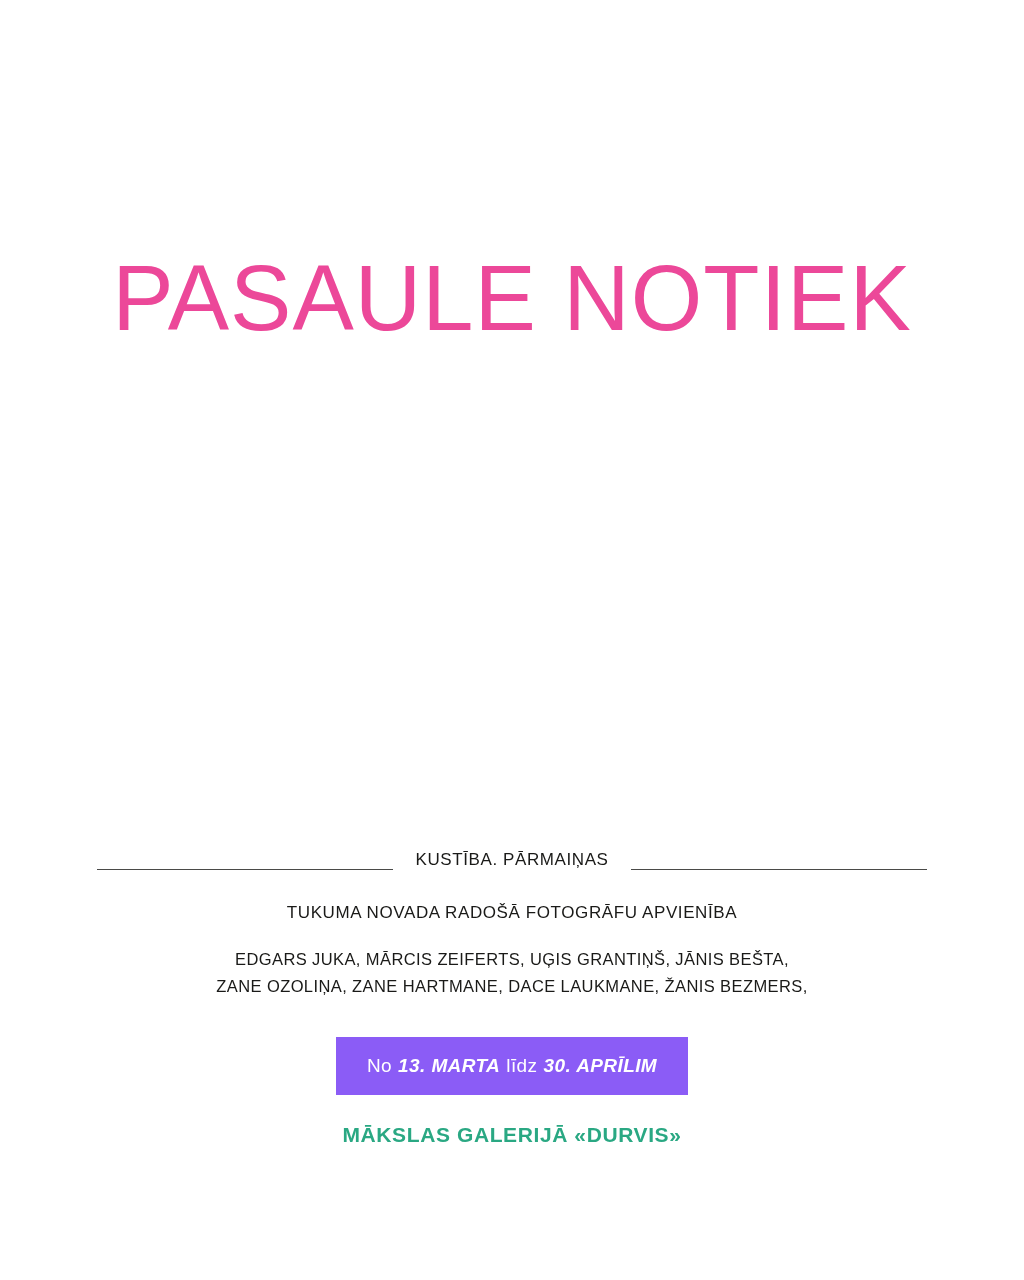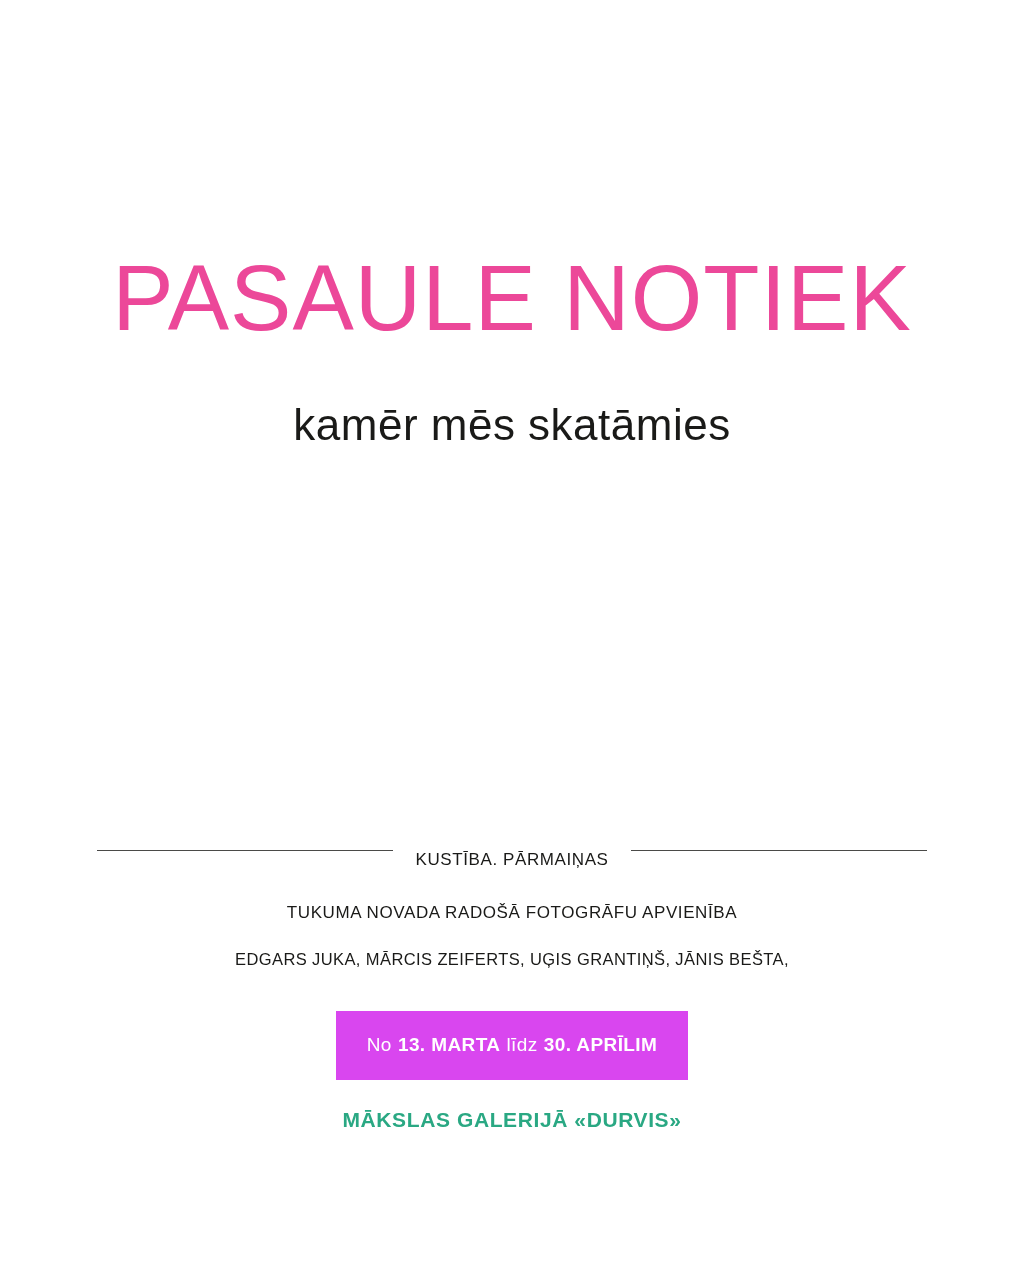--- a/index.html
+++ b/index.html
@@ -51,21 +51,21 @@
   .info-block {
     position: absolute;
     top: 850px;
     left: 0;
     width: 1024px;
     text-align: center;
   }
 
   .rule-row {
     display: flex;
-    align-items: flex-start;
+    align-items: flex-end;
     justify-content: center;
     gap: 22px;
     width: 830px;
     margin: 0 auto;
   }
   .rule {
     height: 1px;
     background: #4a4a48;
     flex: 1 1 auto;
   }
@@ -87,31 +87,32 @@
     margin-top: 23px;
     font-size: 16.5px;
     line-height: 1.62;
     letter-spacing: 0.4px;
     color: #1a1a18;
   }
 
   .date-banner {
     margin: 38px auto 0 auto;
     width: 352px;
-    height: 69px;
-    background: #d946ef;
+    height: 58px;
+    background: #8b5cf6;
     color: #ffffff;
     display: flex;
     align-items: center;
     justify-content: center;
     font-size: 19px;
     letter-spacing: 0.4px;
   }
   .date-banner .b {
     font-weight: 700;
+    font-style: italic;
   }
   .date-banner .thin {
     font-weight: 400;
   }
 
   .venue {
     margin-top: 28px;
     font-size: 21px;
     font-weight: 700;
     letter-spacing: 0.6px;
@@ -119,35 +120,35 @@
   }
   .sp { display: inline-block; width: 0.32em; }
 </style>
 </head>
 <body>
 
 <div class="poster">
 
   <div class="title-block">
     <h1 class="main-title">PASAULE NOTIEK</h1>
-    <p class="subtitle">kamēr mēs skatāmies</p>
   </div>
 
   <div class="info-block">
 
     <div class="rule-row">
       <span class="rule"></span>
       <span class="rule-label">KUSTĪBA. PĀRMAIŅAS</span>
       <span class="rule"></span>
     </div>
 
     <div class="organiser">TUKUMA NOVADA RADOŠĀ FOTOGRĀFU APVIENĪBA</div>
 
     <div class="participants">
       <div>EDGARS JUKA, MĀRCIS ZEIFERTS, UĢIS GRANTIŅŠ, JĀNIS BEŠTA,</div>
+      <div>ZANE OZOLIŅA, ZANE HARTMANE, DACE LAUKMANE, ŽANIS BEZMERS,</div>
     </div>
 
     <div class="date-banner">
       <span class="thin">No</span>
         <span class="sp"></span>
         <span class="b">13. MARTA</span>
         <span class="sp"></span>
         <span class="thin">līdz</span>
         <span class="sp"></span>
         <span class="b">30. APRĪLIM</span>

